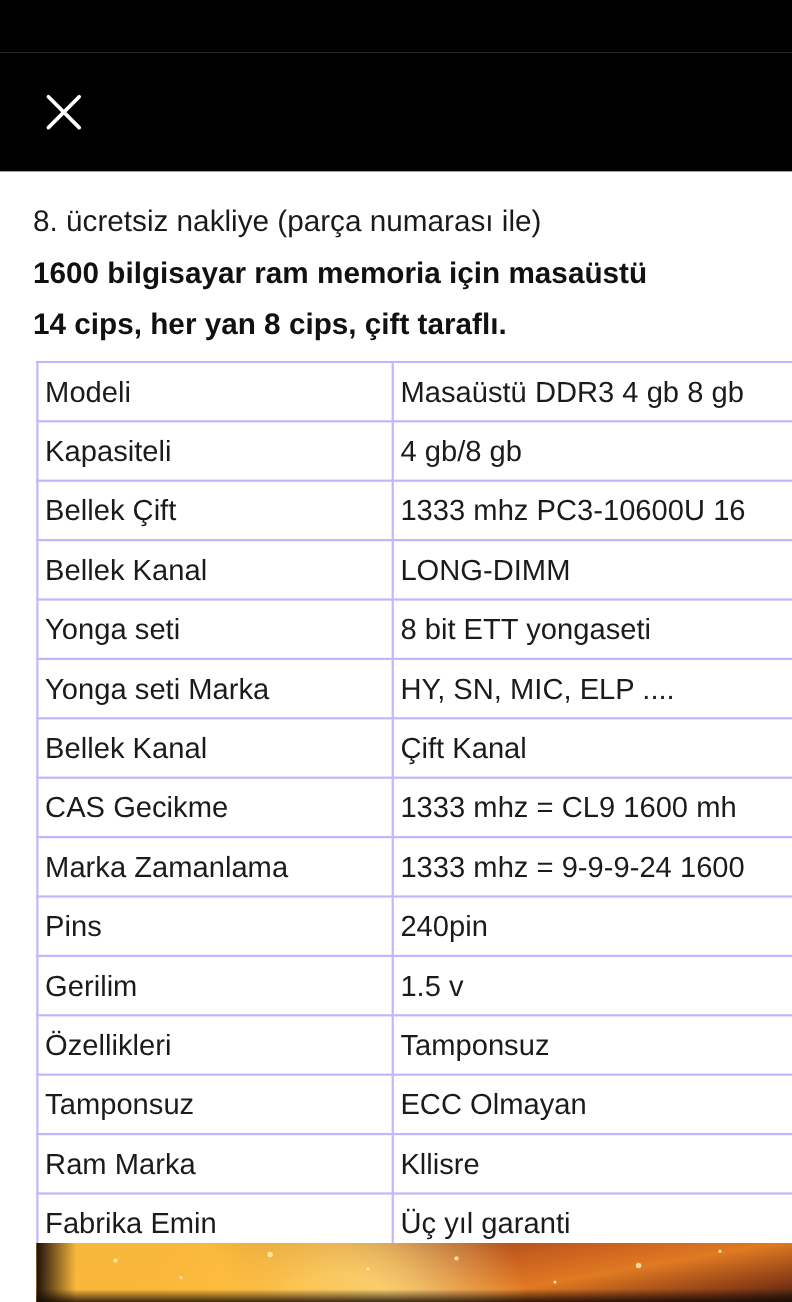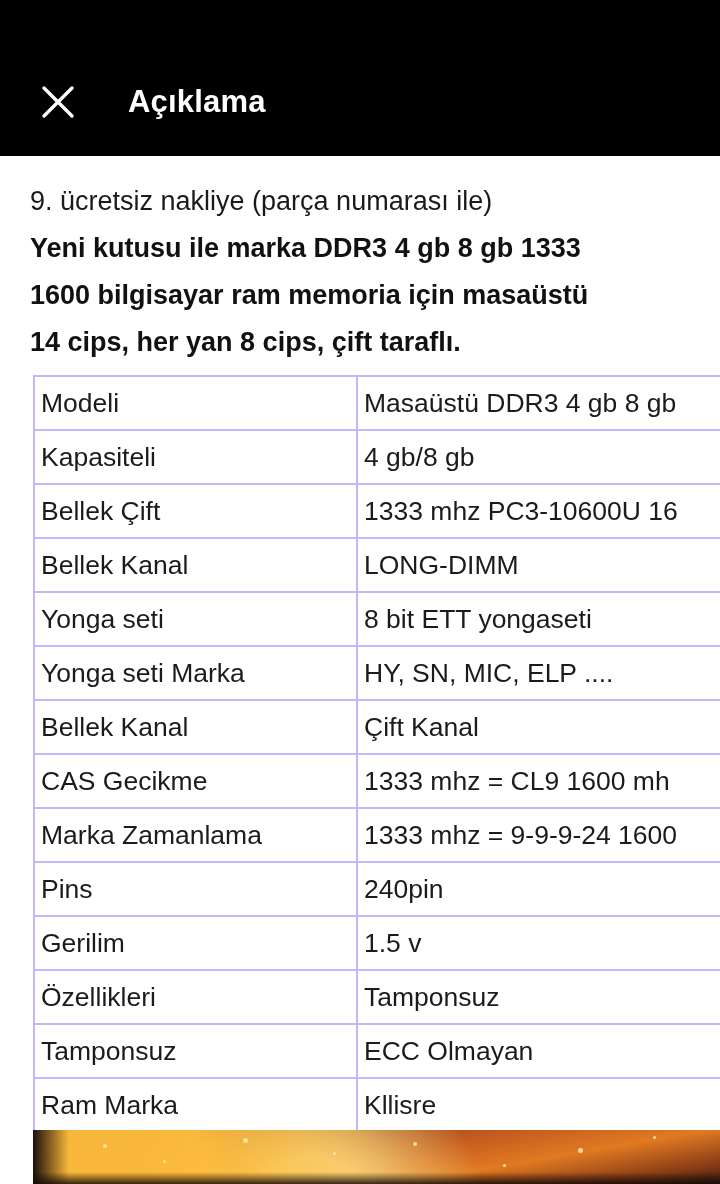--- a/index.html
+++ b/index.html
@@ -139,27 +139,25 @@
 
   <div class="statusbar"></div>
 
   <div class="appbar">
     <div class="close-btn">
       <svg width="38" height="38" viewBox="0 0 38 38">
         <line x1="5" y1="5" x2="33" y2="33" stroke="#ffffff" stroke-width="3.4" stroke-linecap="round"></line>
         <line x1="33" y1="5" x2="5" y2="33" stroke="#ffffff" stroke-width="3.4" stroke-linecap="round"></line>
       </svg>
     </div>
-    <div class="appbar-title">Açıklama</div>
   </div>
 
   <div class="content">
 
-    <div class="para">9. ücretsiz nakliye (parça numarası ile)</div>
-    <div class="para bold">Yeni kutusu ile marka DDR3 4 gb 8 gb 1333</div>
+    <div class="para">8. ücretsiz nakliye (parça numarası ile)</div>
     <div class="para bold">1600 bilgisayar ram memoria için masaüstü</div>
     <div class="para bold">14 cips, her yan 8 cips, çift taraflı.</div>
 
     <div class="spec-table-wrap">
       <table class="spec">
         <tbody>
           <tr>
             <td class="k">Modeli</td>
             <td class="v">Masaüstü DDR3 4 gb 8 gb</td>
           </tr>

